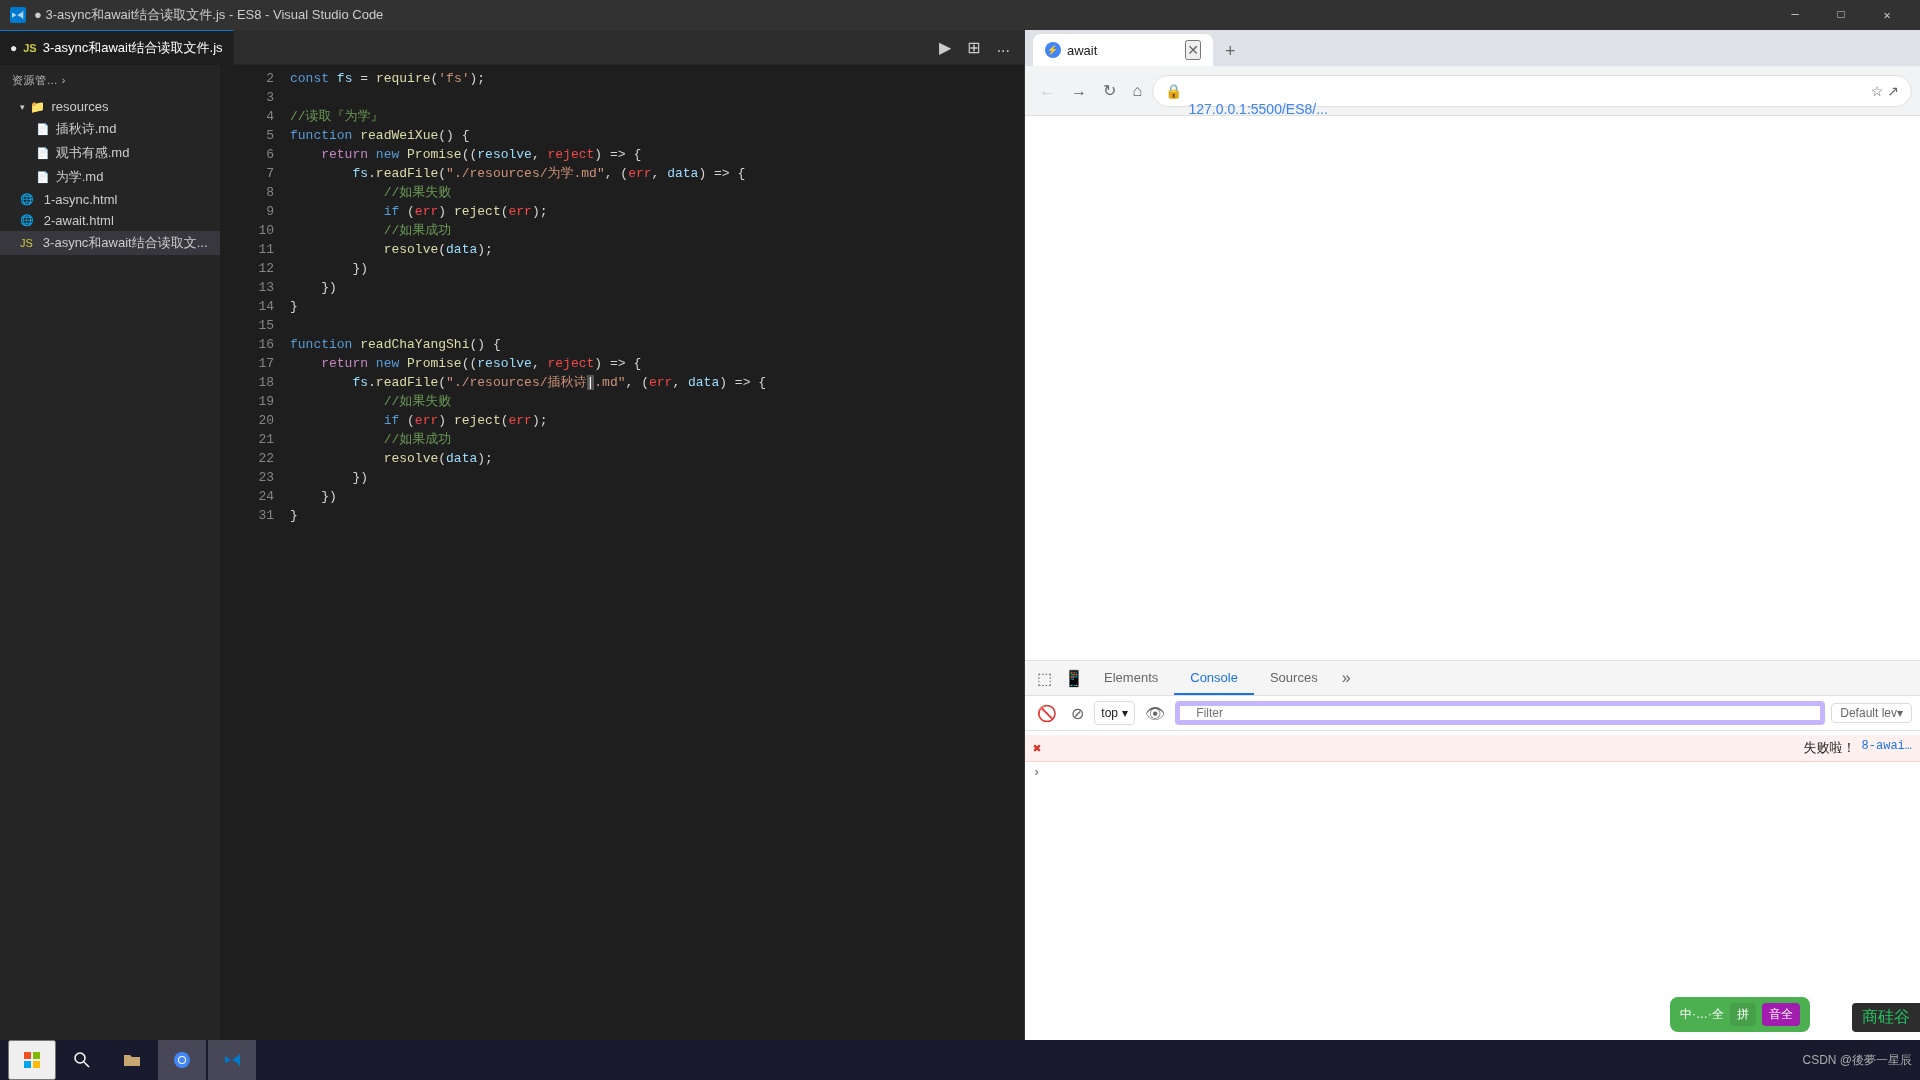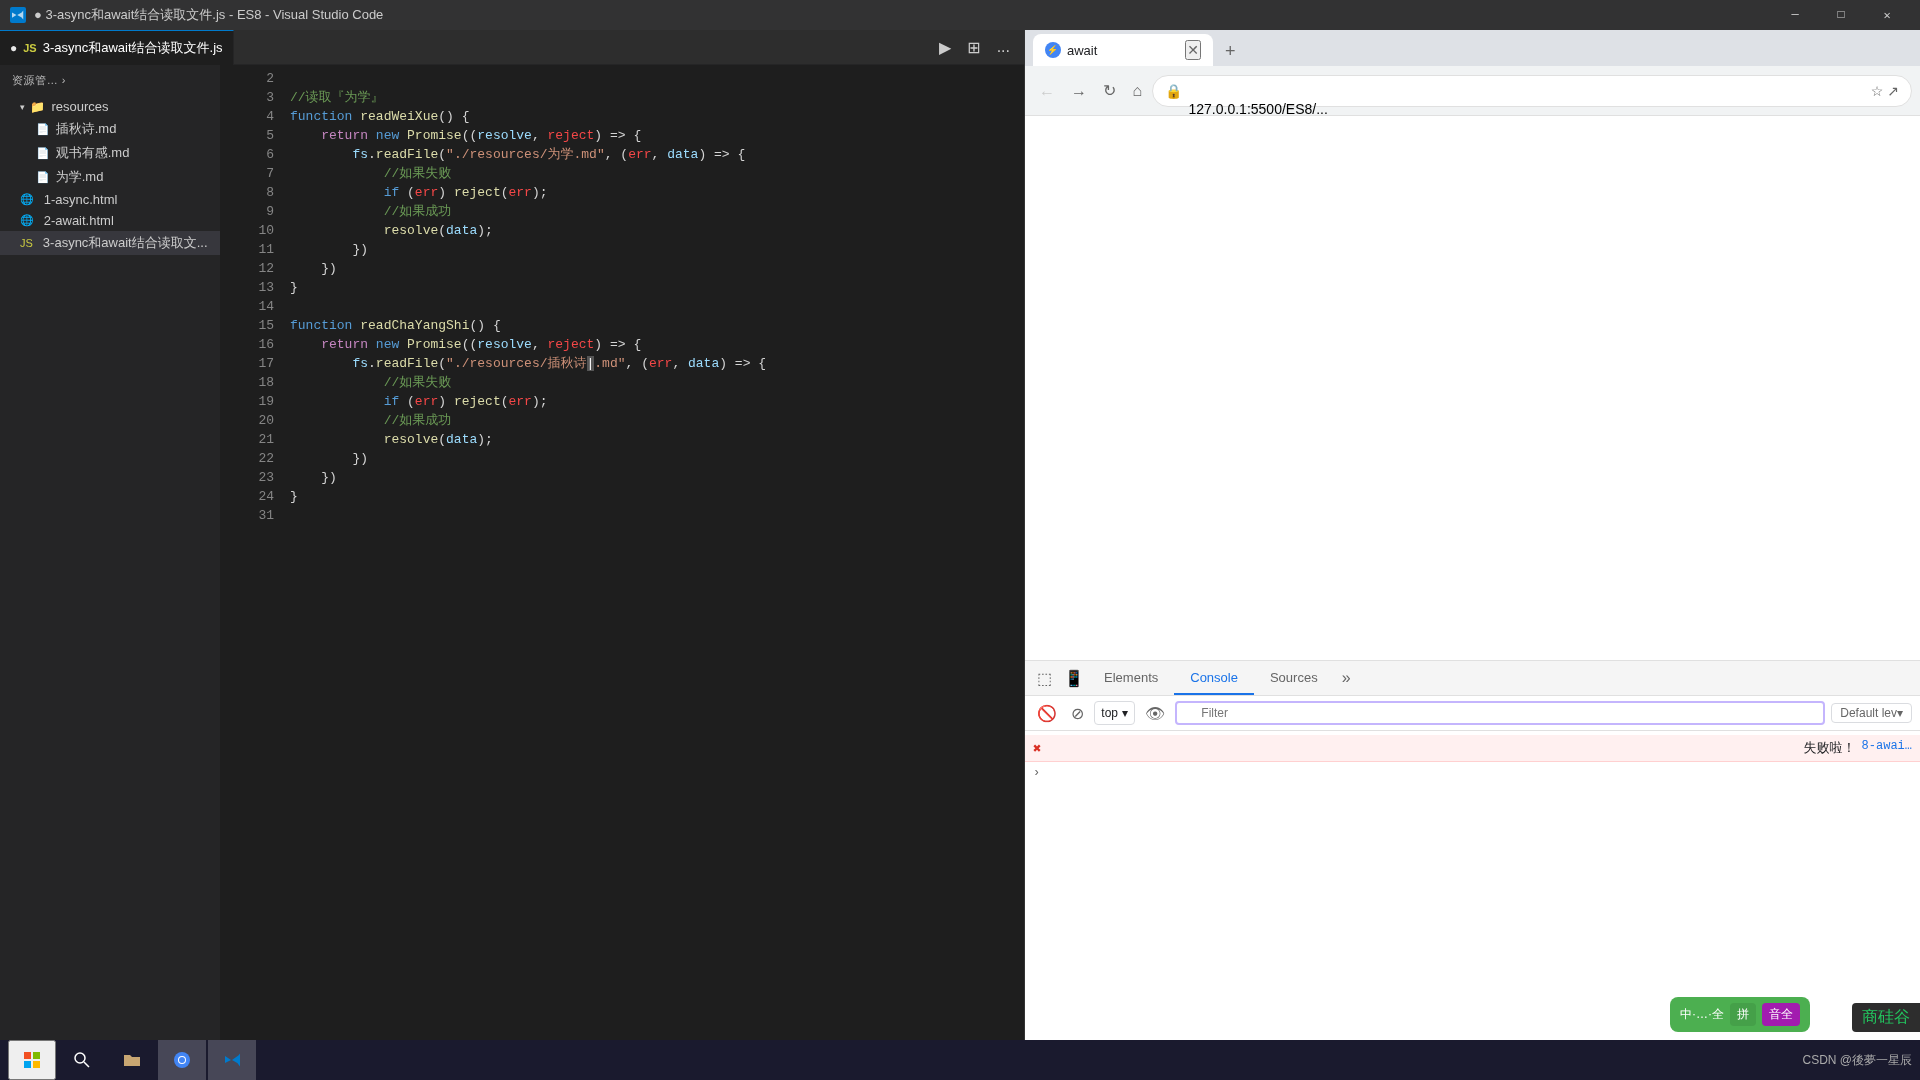--- a/index.html
+++ b/index.html
@@ -184,21 +184,21 @@
       border: 1px solid #e0e0e0;
       border-radius: 20px;
       padding: 0 12px;
       font-size: 14px;
       font-family: 'Segoe UI', sans-serif;
       color: #202124;
       display: flex;
       align-items: center;
       gap: 6px;
     }
-    .address-bar-text { flex: 1; font-size: 14px; color: #000000; margin-top: 37px; }
+    .address-bar-text { flex: 1; font-size: 14px; color: #3b82f6; margin-top: 37px; }
     .address-bar-icons { display: flex; gap: 4px; color: #666; }
 
     
     .devtools {
       height: 420px;
       background: #ffffff;
       border-top: 1px solid #e0e0e0;
       display: flex;
       flex-direction: column;
       flex-shrink: 0;
@@ -247,23 +247,23 @@
       background: #fff;
       display: flex;
       align-items: center;
       gap: 4px;
       cursor: pointer;
     }
     .eye-btn { background: none; border: none; cursor: pointer; color: #666; font-size: 16px; padding: 4px; }
     .filter-input {
       flex: 1;
       height: 24px;
-      border: 2px solid #c4b5fd;
+      border: 5px solid #c4b5fd;
       border-radius: 4px;
-      padding: 0 24px;
+      padding: 0 16px;
       font-size: 12px;
       font-family: 'Segoe UI', sans-serif;
       color: #666;
       outline: none;
     }
     .default-lev {
       font-size: 12px;
       font-family: 'Segoe UI', sans-serif;
       color: #666;
       border: 1px solid #dadce0;
@@ -447,20 +447,21 @@
           <span class="line-num">19</span>
           <span class="line-num">20</span>
           <span class="line-num">21</span>
           <span class="line-num">22</span>
           <span class="line-num">23</span>
           <span class="line-num">24</span>
           <span class="line-num">31</span>
         </div>
         <div class="code-content">
 
+          <div class="code-line"><span class="const-kw">const</span> <span class="var">fs</span> <span class="op">=</span> <span class="require-fn">require</span><span class="punc">(</span><span class="str">'fs'</span><span class="punc">);</span></div>
 
           <div class="code-line"></div>
 
           <div class="code-line"><span class="comment">//读取『为学』</span></div>
 
           <div class="code-line"><span class="kw">function</span> <span class="fn">readWeiXue</span><span class="punc">()</span> <span class="punc">{</span></div>
 
           <div class="code-line">    <span class="kw2">return</span> <span class="kw">new</span> <span class="fn">Promise</span><span class="punc">((</span><span class="var" style="color:#9cdcfe;">resolve</span><span class="punc">,</span> <span class="var" style="color:#f44747;">reject</span><span class="punc">)</span> <span class="arrow">=&gt;</span> <span class="punc">{</span></div>
 
           <div class="code-line">        <span class="var">fs</span><span class="punc">.</span><span class="fn">readFile</span><span class="punc">(</span><span class="str">"./resources/为学.md"</span><span class="punc">,</span> <span class="punc">(</span><span class="var" style="color:#f44747;">err</span><span class="punc">,</span> <span class="var" style="color:#9cdcfe;">data</span><span class="punc">)</span> <span class="arrow">=&gt;</span> <span class="punc">{</span></div>

